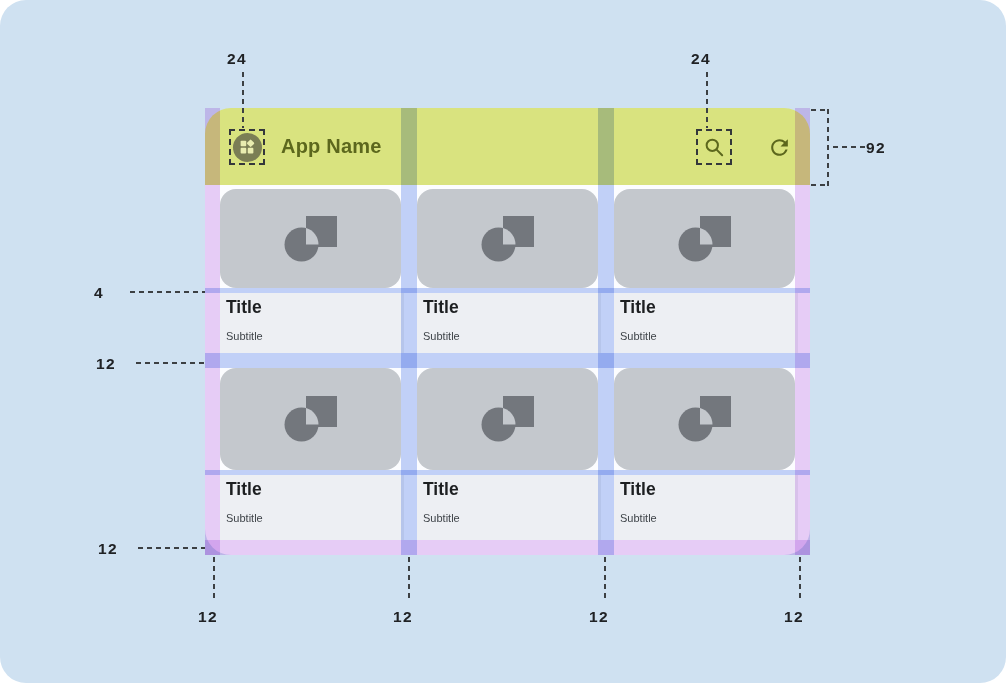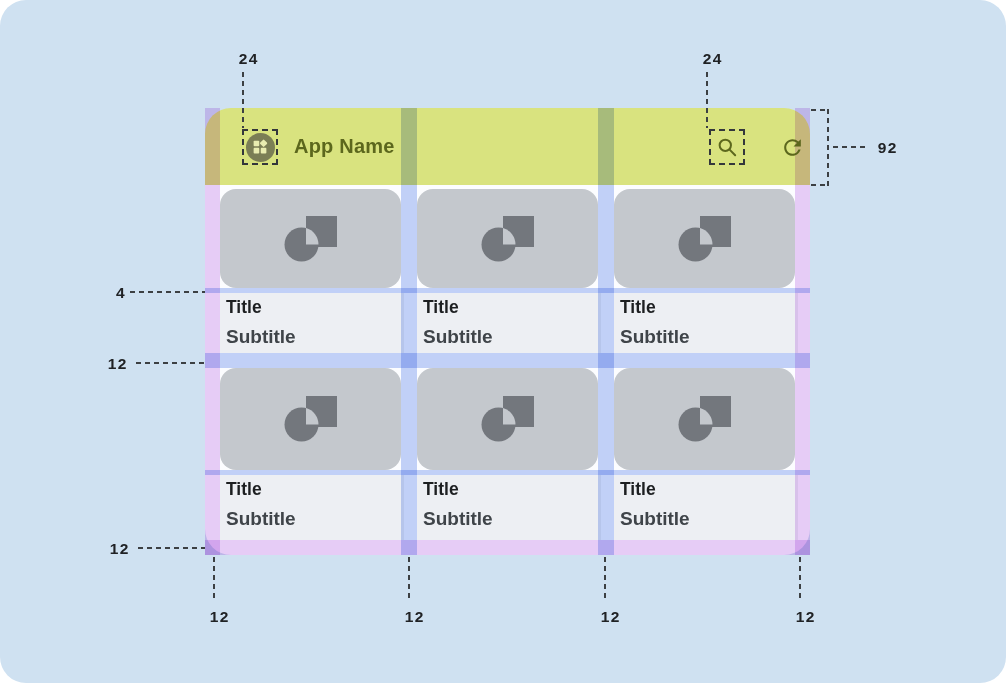--- a/index.html
+++ b/index.html
@@ -20,36 +20,36 @@
   .appbar-bg{left:0;top:0;width:605px;height:77px;background:var(--appbar-overlay);
              border-radius:26px 26px 0 0;}
   .margin-v{top:0;width:15px;height:447px;background:var(--margin-overlay);}
   .margin-b{left:0;top:432px;width:605px;height:15px;background:var(--margin-overlay);}
   .gutter{top:0;width:16px;height:447px;background:var(--gutter-overlay);}
   .hstrip{left:0;width:605px;background:var(--gutter-overlay);}
   .card-img{width:181px;border-radius:16px;background:var(--card-image);
             display:flex;align-items:center;justify-content:center;}
   .card-text{width:184px;background:var(--card-text-bg);padding:3px 0 0 6px;}
   .card-title{font-size:17.5px;font-weight:700;color:var(--title);line-height:1.35;}
-  .card-subtitle{font-size:19px;font-weight:700;color:var(--subtitle);line-height:1.45;
-                 margin-top:3px;}
-  .appbar-content{position:absolute;left:17px;top:0;width:605px;height:77px;padding-left:44px;}
+  .card-subtitle{font-size:11px;font-weight:400;color:var(--subtitle);line-height:1.45;
+                 margin-top:9px;}
+  .appbar-content{position:absolute;left:4px;top:0;width:605px;height:77px;padding-left:44px;}
   .dashed-box{position:absolute;width:36px;height:36px;border:2px dashed #34373b;
               display:flex;align-items:center;justify-content:center;}
   .logo-circle{width:29px;height:29px;border-radius:50%;background:var(--logo-circle);
                display:flex;align-items:center;justify-content:center;}
   .app-name{position:absolute;left:72px;top:0;height:77px;display:flex;align-items:center;
             font-size:20px;font-weight:700;color:var(--olive);letter-spacing:.2px;}
   .refresh-btn{position:absolute;left:556px;top:25px;width:28px;height:28px;
                display:flex;align-items:center;justify-content:center;}
   .dash-h{position:absolute;height:2px;
           background:repeating-linear-gradient(90deg,var(--dash) 0 5px,transparent 5px 9px);}
   .dash-v{position:absolute;width:2px;
           background:repeating-linear-gradient(180deg,var(--dash) 0 5px,transparent 5px 9px);}
-  .num{position:absolute;width:32px;text-align:right;font-size:15.5px;font-weight:700;
+  .num{position:absolute;width:32px;text-align:left;font-size:15.5px;font-weight:700;
        color:var(--annotation);letter-spacing:1.5px;}
 </style>
 </head>
 <body>
 
 <div class="page">
 
   <div class="mockup">
     <div class="base"></div>
 

